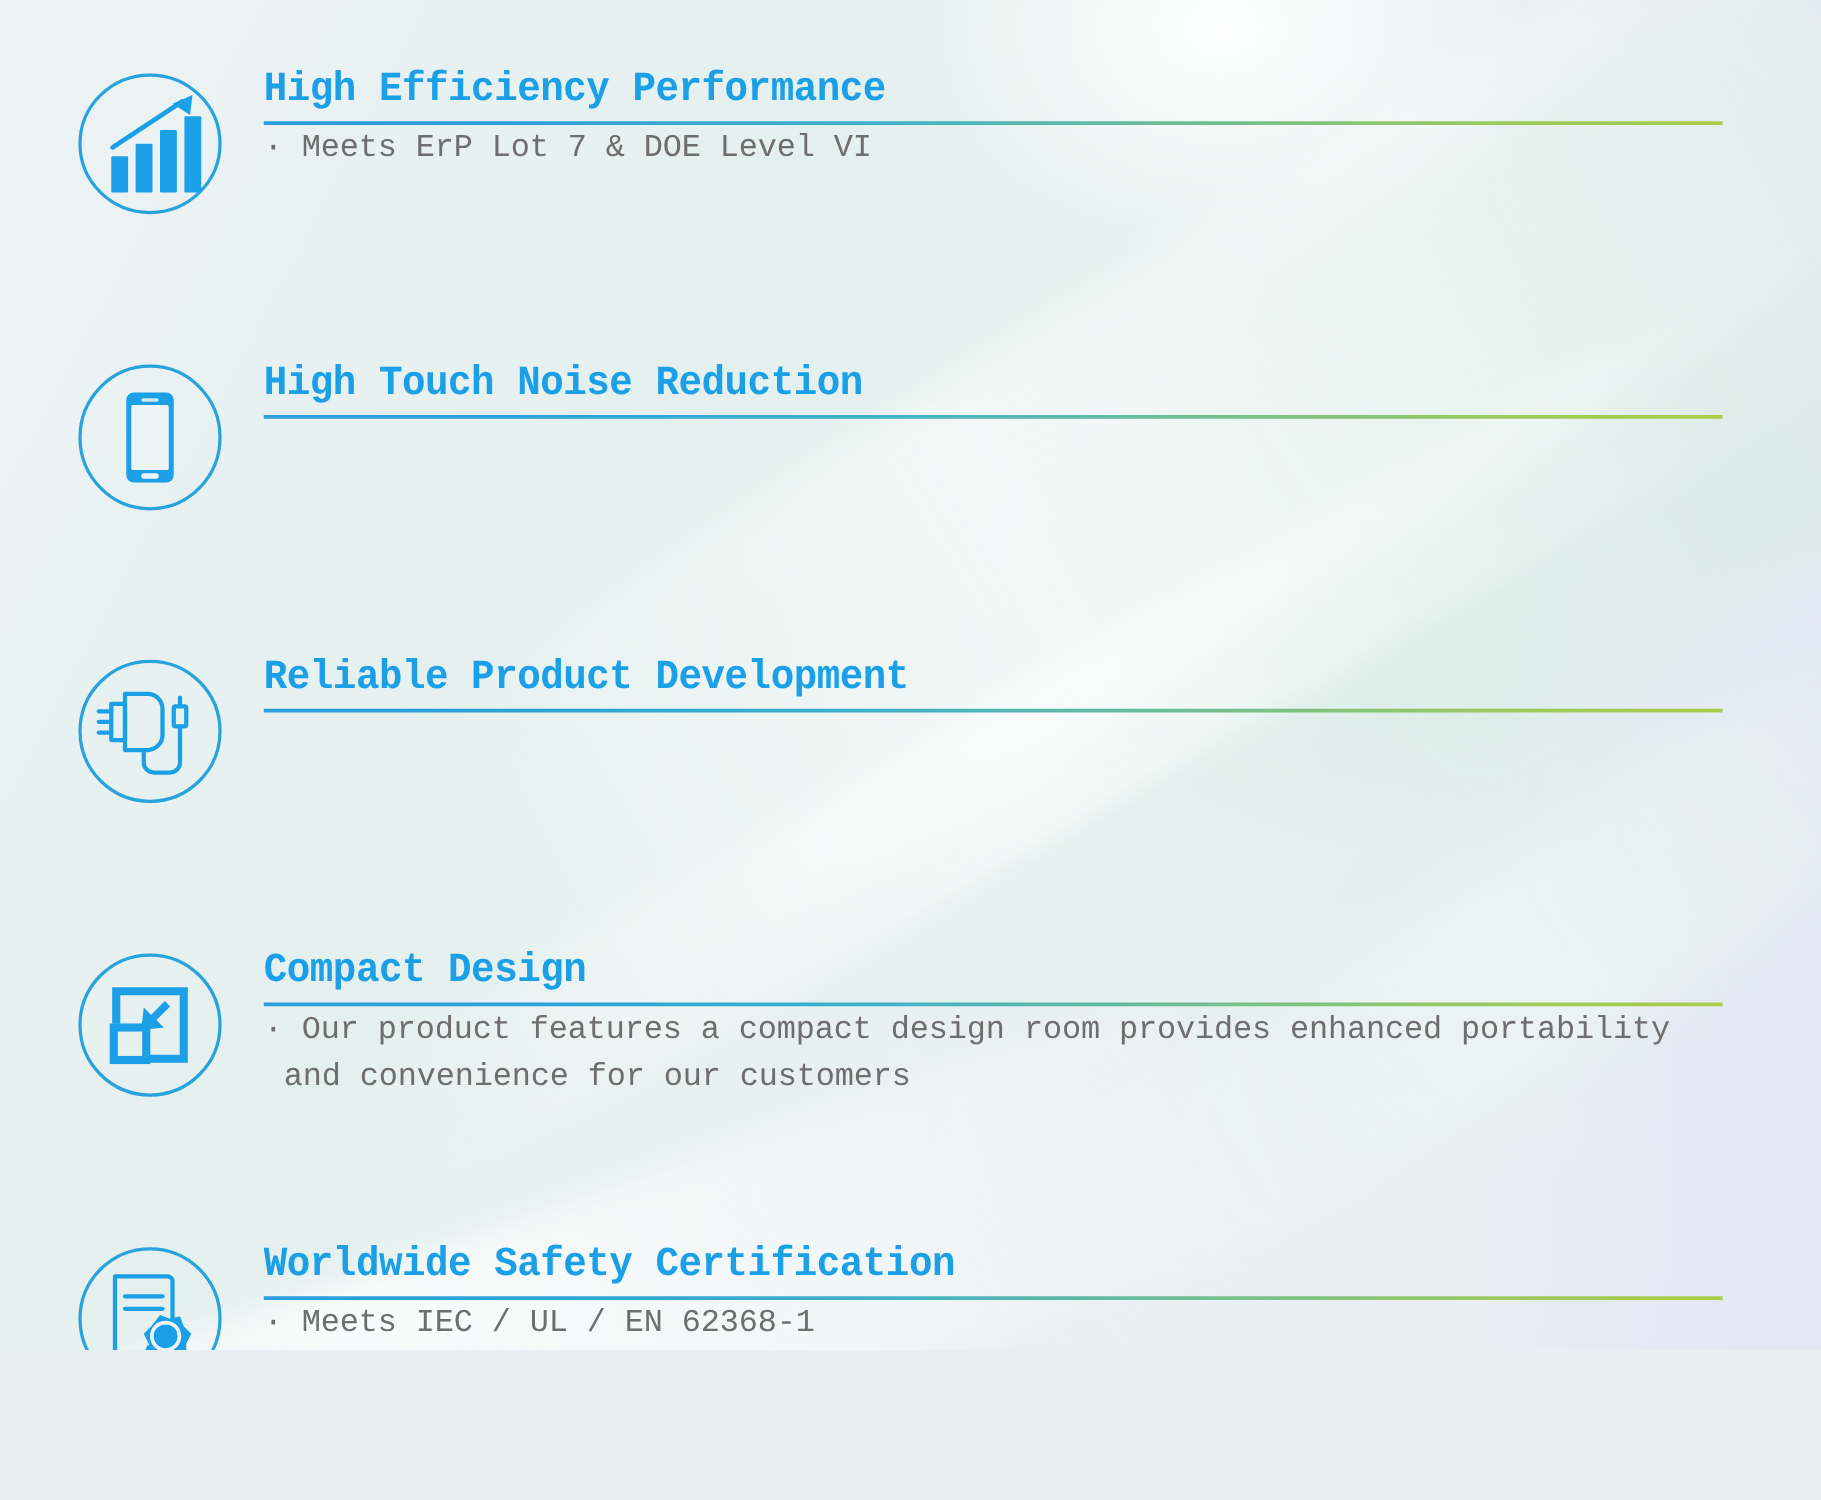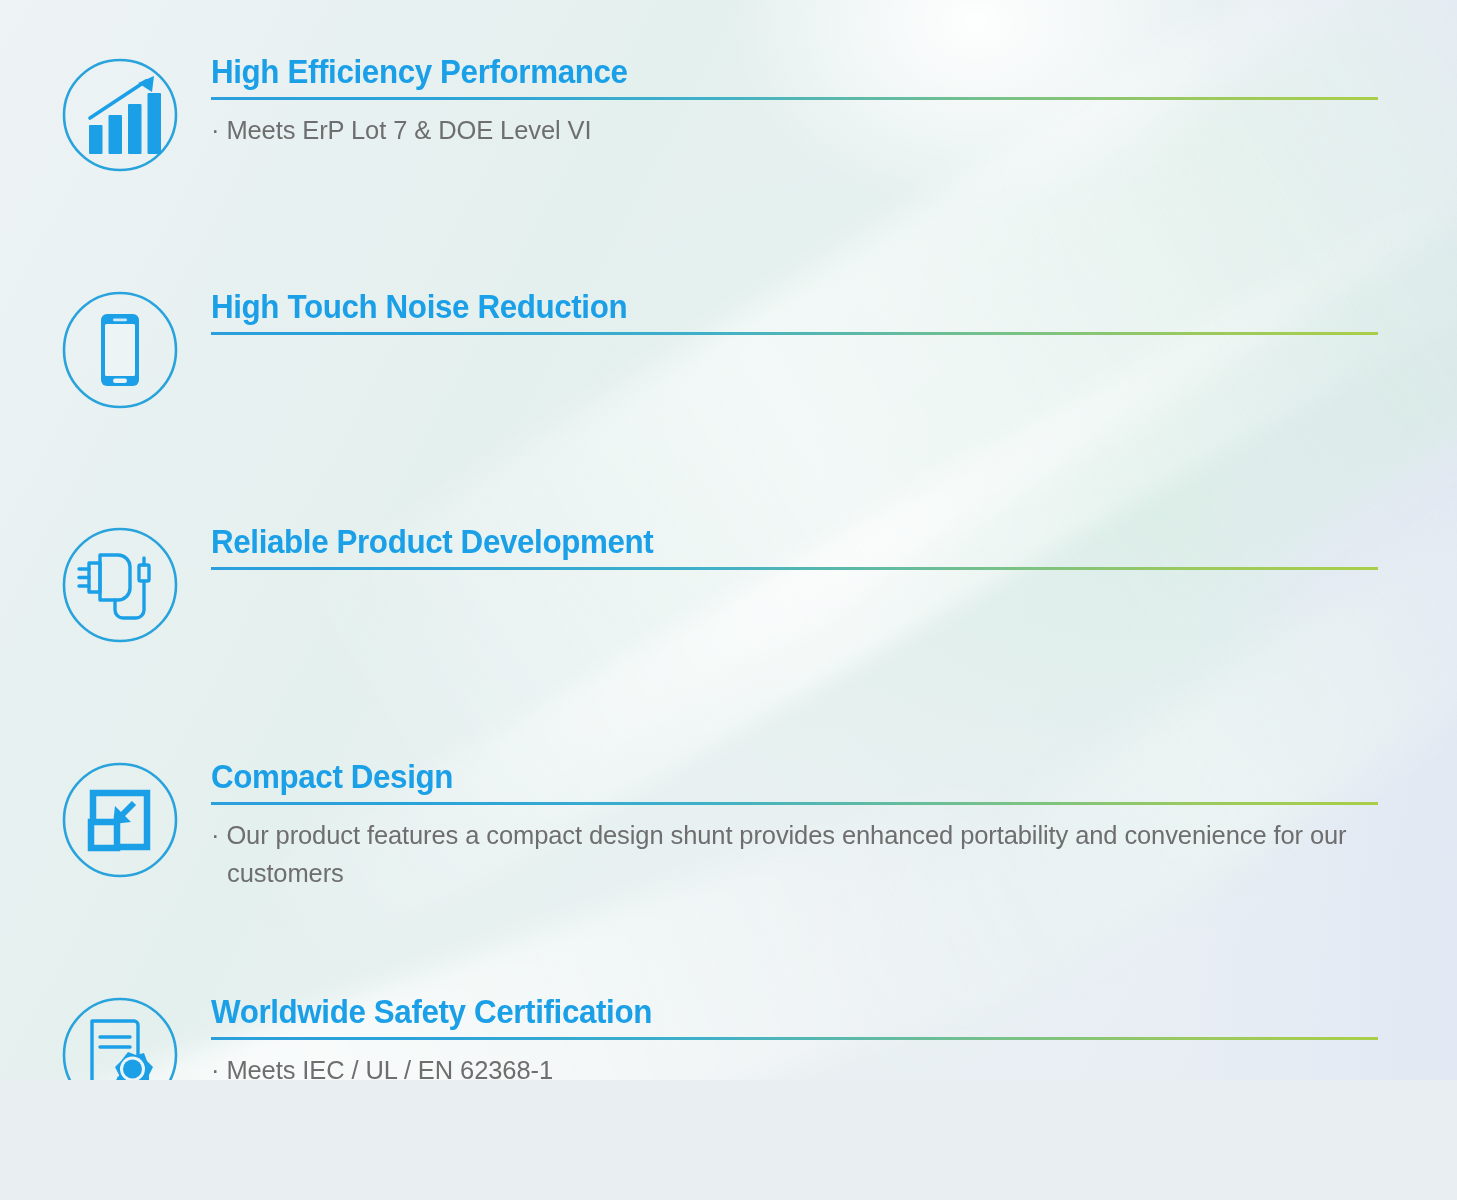--- a/index.html
+++ b/index.html
@@ -23,20 +23,21 @@
     overflow: hidden;
     background:
       linear-gradient(118deg,
         #eef3f6 0%,
         #e8f1f1 18%,
         #e4f0ee 34%,
         #e7f1f0 50%,
         #eaf0f2 66%,
         #e8eef4 82%,
         #e6ebf2 100%);
+    font-family: Liberation Mono, monospace;
   }
   .bg-layer { position: absolute; inset: 0; pointer-events: none; }
 
   
   .bg-mint {
     background:
       radial-gradient(ellipse 900px 620px at 78% 46%,
         rgba(218,238,231,0.85) 0%,
         rgba(224,240,235,0.45) 45%,
         rgba(232,240,242,0) 72%);
@@ -160,21 +161,20 @@
     background: linear-gradient(90deg,
       #2a9fdc 0%,
       #2ca2da 18%,
       #3fb0c9 42%,
       #74c08d 66%,
       #9ac95e 84%,
       #a9ce49 100%);
   }
 
   .bullets {
-    margin-top: 12px;
     color: #6e6e6e;
     font-size: 25.5px;
     line-height: 1.48;
     letter-spacing: -0.1px;
   }
   .bullet-line {
     white-space: nowrap;
   }
   .bullet-line.wrapped {
     white-space: normal;
@@ -280,21 +280,21 @@
           <g stroke="#1ba0e8" stroke-width="6" stroke-linecap="butt" fill="none">
             <line x1="74" y1="43" x2="58" y2="59"></line>
           </g>
           <polygon points="53,64 71,62 55,46" fill="#1ba0e8"></polygon>
         </svg>
       </div>
       <div class="feature-body">
         <div class="feature-title">Compact Design</div>
         <div class="divider"></div>
         <div class="bullets">
-          <div class="bullet-line wrapped">· Our product features a compact design shunt provides enhanced portability and convenience for our customers</div>
+          <div class="bullet-line wrapped">· Our product features a compact design room provides enhanced portability and convenience for our customers</div>
         </div>
       </div>
     </div>
 
     <div class="feature" style="top:995px;">
       <div class="icon-wrap">
         <svg width="120" height="120" viewBox="0 0 120 120" aria-hidden="true">
           <ellipse cx="60" cy="60" rx="56" ry="56" fill="none" stroke="#29a3dc" stroke-width="2.6"></ellipse>
           <g fill="none" stroke="#1ba0e8" stroke-width="3.4" stroke-linejoin="round" stroke-linecap="round">
 

